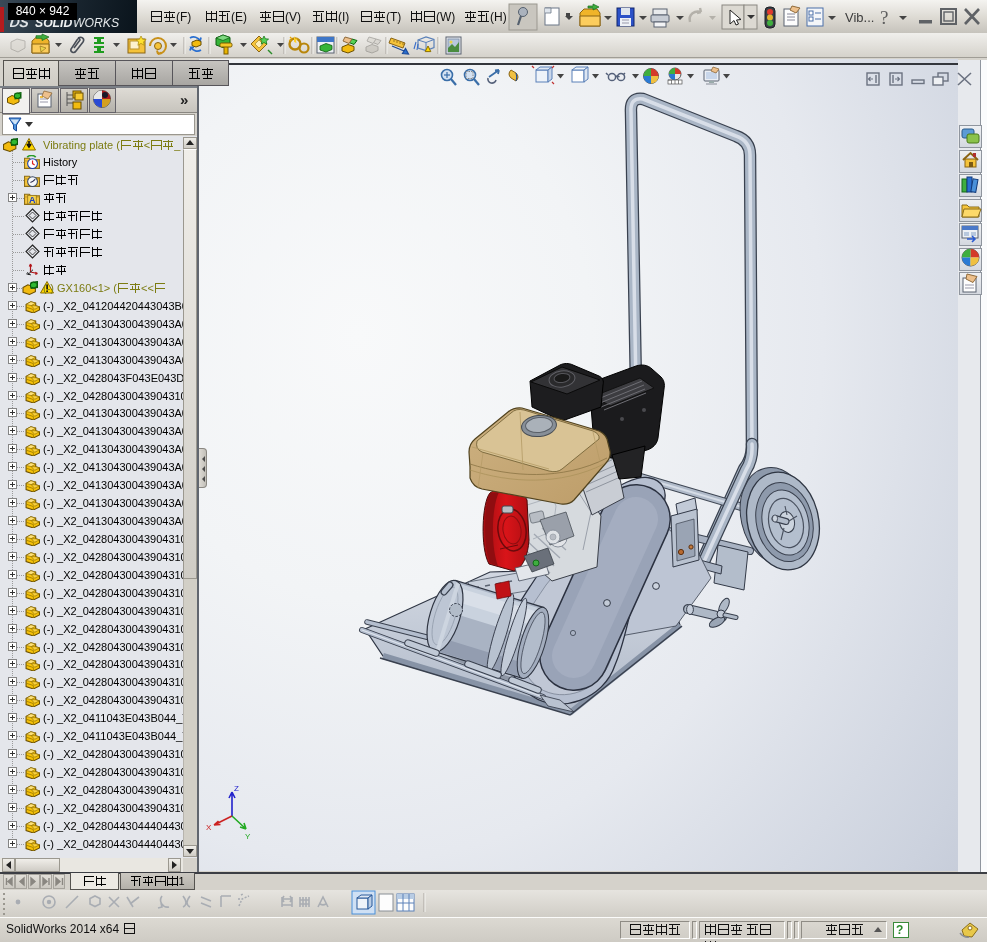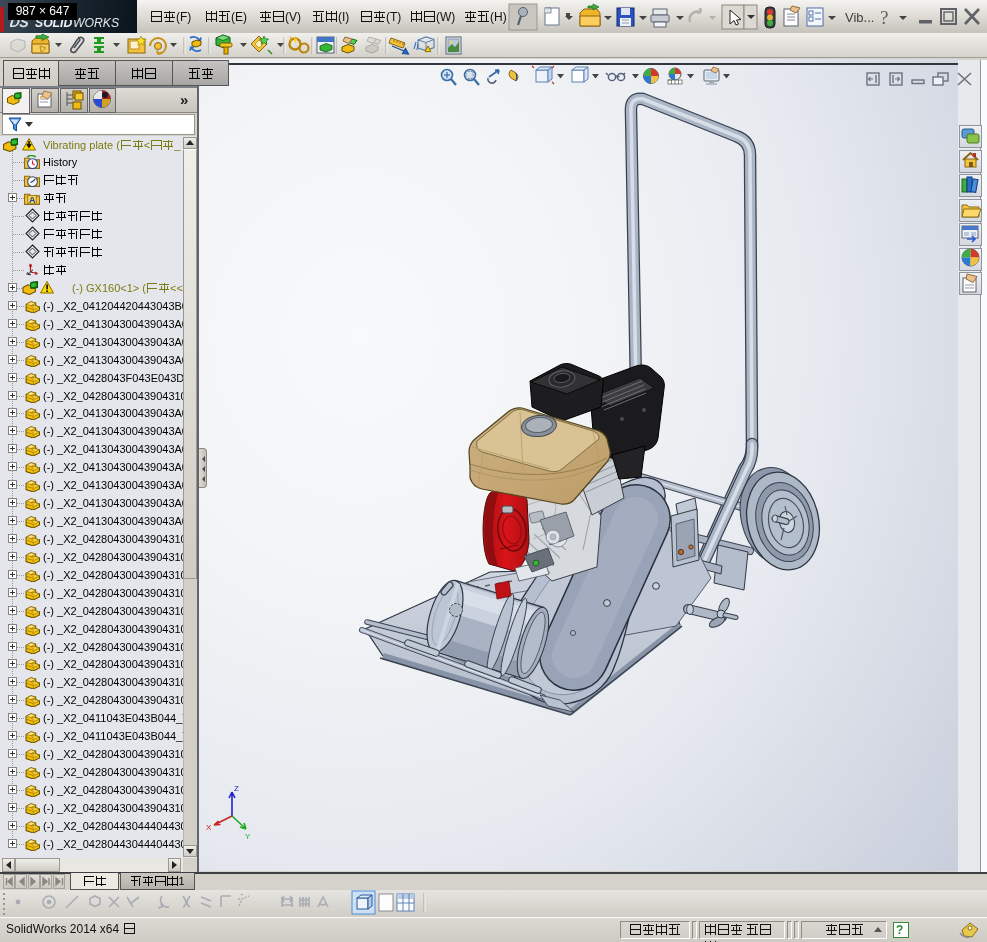--- a/index.html
+++ b/index.html
@@ -112,21 +112,21 @@
     </svg>
 
 <div class="abs" id="titlebar"></div>
     <div class="abs" id="logo"></div>
     <div class="abs" id="redbar"></div>
 <svg class="abs" style="left:10px;top:13px" width="126" height="19" viewBox="0 0 126 19">
 <text x="1" y="14" font-size="14" font-style="italic" font-weight="bold" fill="#dfe3e6" font-family="Liberation Sans" transform="skewX(-8)">DS</text>
 <text x="25" y="13.5" font-size="12.2" font-style="italic" font-weight="bold" fill="#eff1f2" font-family="Liberation Sans">SOLID</text>
 <text x="63" y="13.5" font-size="12.2" font-style="italic" fill="#e4e8ea" font-family="Liberation Sans">WORKS</text>
 </svg>
-<div class="abs" id="sizebox">987 × 647</div>
+<div class="abs" id="sizebox">840 × 942</div>
 <div class="abs menu" style="left:150px"><span class="k ka"></span><span class="k kb"></span>(F)</div>
 <div class="abs menu" style="left:205px"><span class="k kc"></span><span class="k kd"></span>(E)</div>
 <div class="abs menu" style="left:259px"><span class="k kb"></span><span class="k ka"></span>(V)</div>
 <div class="abs menu" style="left:312px"><span class="k kd"></span><span class="k kc"></span>(I)</div>
 <div class="abs menu" style="left:360px"><span class="k ka"></span><span class="k kb"></span>(T)</div>
 <div class="abs menu" style="left:410px"><span class="k kc"></span><span class="k ka"></span>(W)</div>
 <div class="abs menu" style="left:464px"><span class="k kb"></span><span class="k kd"></span>(H)</div>
 <svg class="abs" style="left:505px;top:0" width="482" height="33" viewBox="505 0 482 33">
 
 <rect x="509" y="4" width="28" height="26" fill="#c9c6bf" stroke="#9a978f"></rect>
@@ -598,21 +598,21 @@
           <i style="position:absolute;left:13px;top:9px;width:11px;border-top:1px dotted #9a9a9a"></i>
           <svg class="abs" style="left:8px;top:4px" width="9" height="9" viewBox="0 0 9 9">
             <use href="#exp"></use>
           </svg>
           <svg class="abs" style="left:22px;top:2px" width="16" height="14" viewBox="0 0 14 13">
             <use href="#asmS"></use>
           </svg>
           <svg class="abs" style="left:40px;top:2px" width="14" height="13" viewBox="0 0 14 13">
             <use href="#warnB"></use>
           </svg>
-          <span class="tx olv" style="left:72px">(-) GX160&lt;1&gt; (<span class="k k9 ka"></span><span class="k k9 kb"></span>&lt;&lt;<span class="k k9 ka"></span></span>
+          <span class="tx olv" style="left:43px">(-) GX160&lt;1&gt; (<span class="k k9 ka"></span><span class="k k9 kb"></span>&lt;&lt;<span class="k k9 ka"></span></span>
         </div>
 <div class="trow" style="top:161px">
           <i style="position:absolute;left:13px;top:9px;width:11px;border-top:1px dotted #9a9a9a"></i>
           <svg class="abs" style="left:8px;top:4px" width="9" height="9" viewBox="0 0 9 9">
             <use href="#exp"></use>
           </svg>
           <svg class="abs" style="left:25px;top:2px" width="15" height="14" viewBox="0 0 14 13">
             <use href="#part"></use>
           </svg>
           <span class="tx " style="left:43px">(-) _X2_041204420443043B044</span>

